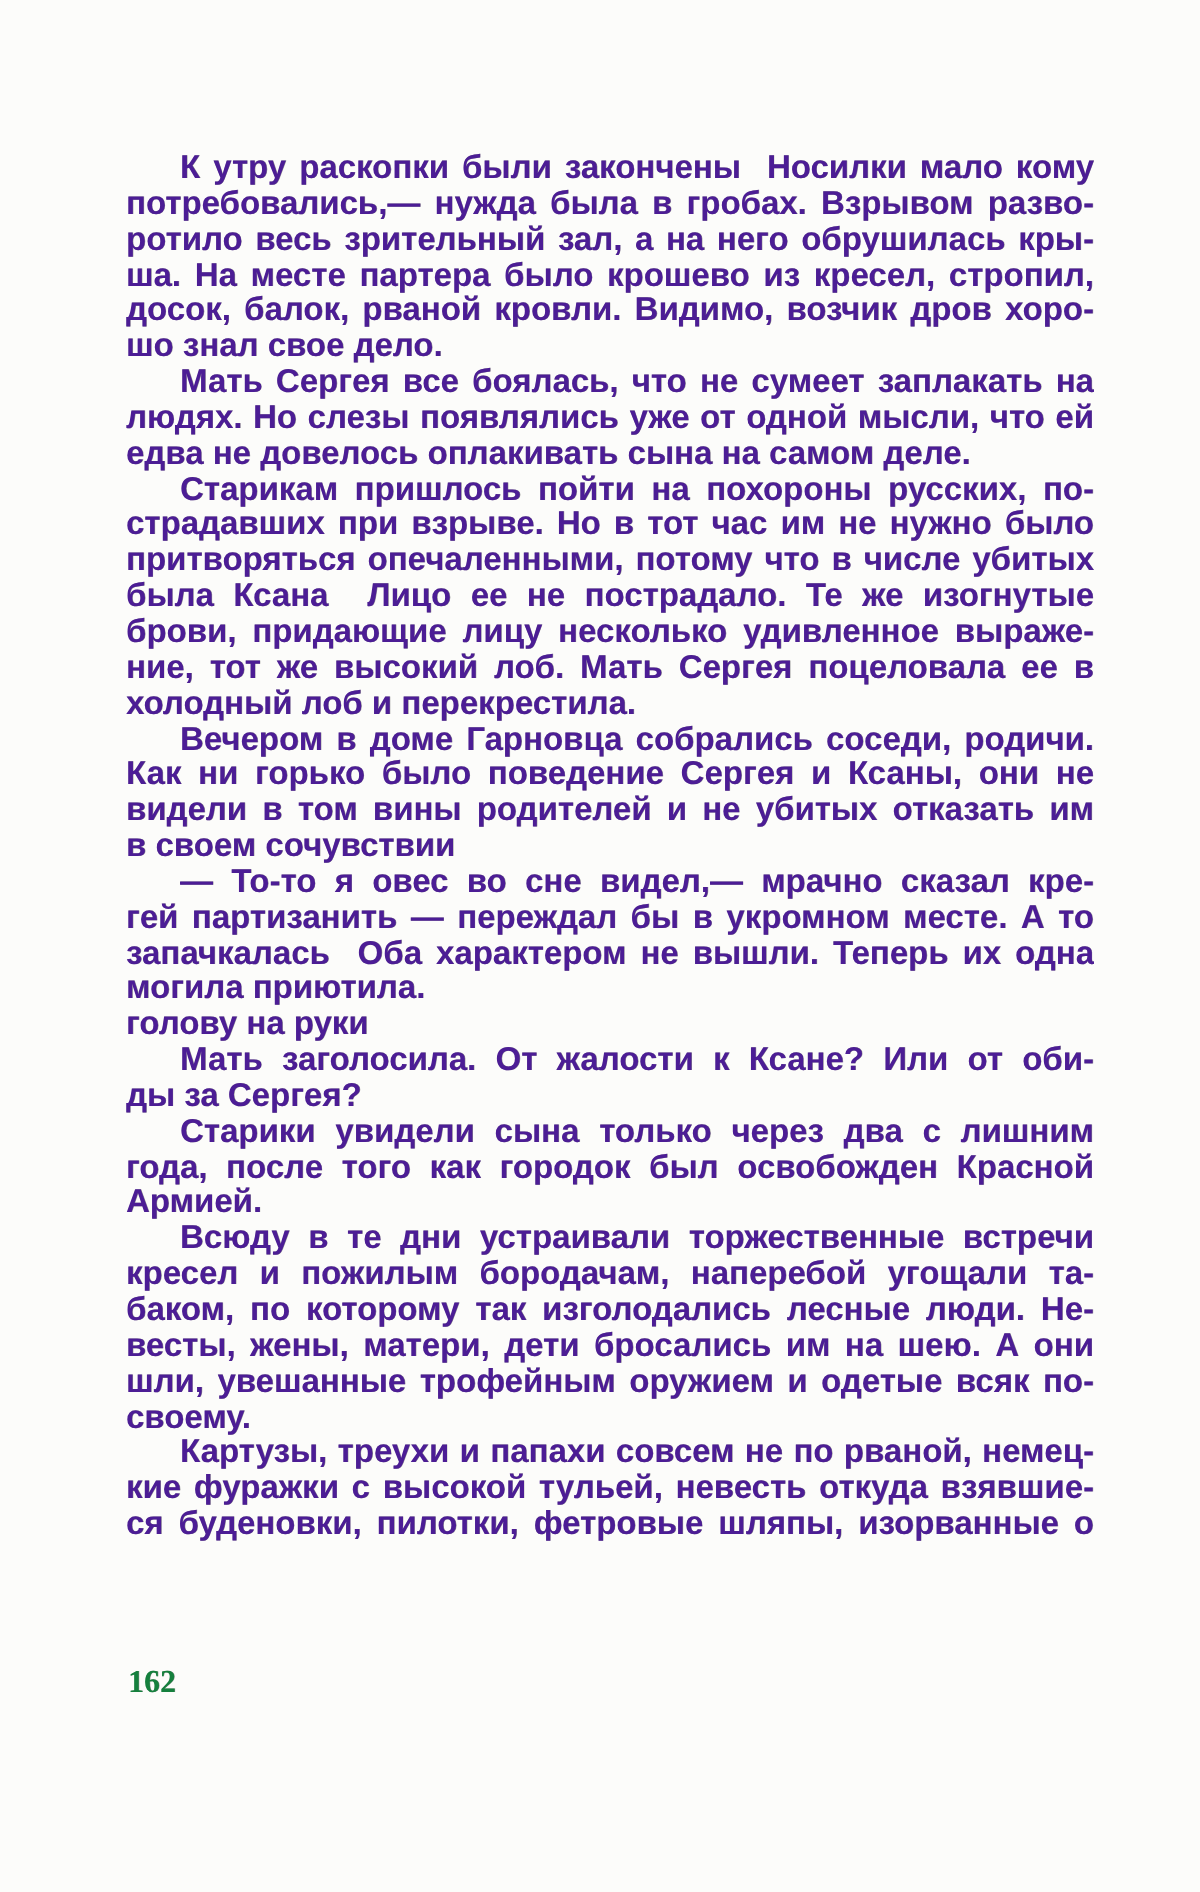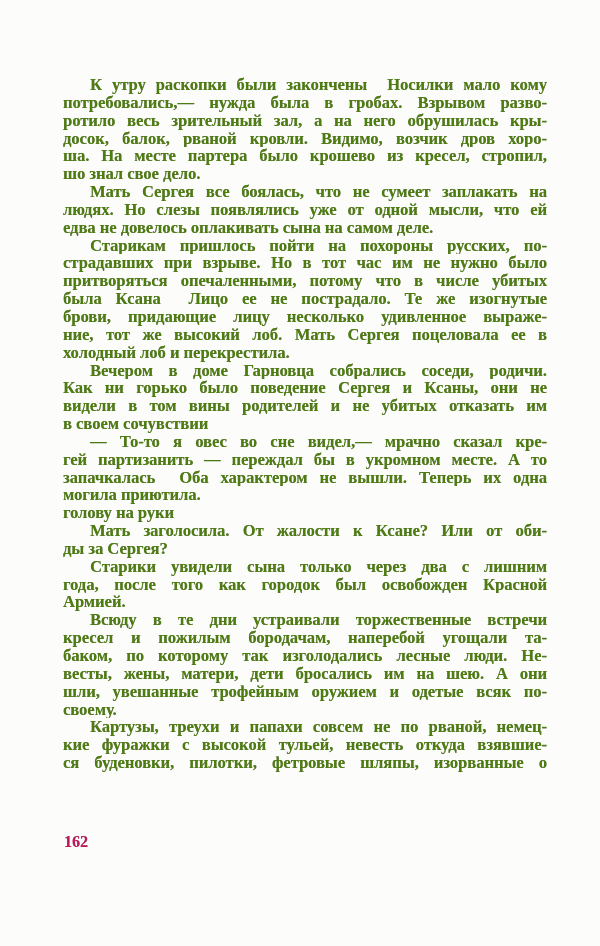--- a/index.html
+++ b/index.html
@@ -15,60 +15,60 @@
     background: #fcfcfa;
     overflow: hidden;
   }
   .text-block {
     position: absolute;
     left: 63px;
     top: 76px;
     width: 484px;
   }
   .text-line {
-    font-family: Liberation Serif, serif;
+    font-family: Liberation Sans, sans-serif;
     font-weight: 700;
     font-size: 16.5px;
     line-height: 17.85px;
     height: 17.85px;
-    color: #4d7c0f;
+    color: #4c1d95;
     text-shadow: 0.2px 0.2px 0 rgba(20,20,20,0.45);
     box-sizing: border-box;
     overflow: hidden;
     white-space: nowrap;
   }
   .text-line.justify {
     white-space: normal;
     text-align: justify;
     text-align-last: justify;
   }
   .text-line.indent {
     padding-left: 27px;
   }
   .page-number {
     position: absolute;
     left: 64px;
     top: 833px;
     font-family: "Liberation Serif", serif;
     font-weight: 700;
     font-size: 16px;
-    color: #be185d;
+    color: #15803d;
     text-shadow: 0.2px 0.2px 0 rgba(20,20,20,0.45);
   }
 </style>
 </head>
 <body>
 
 <div class="page">
   <div class="text-block">
       <div class="text-line justify indent">К утру раскопки были закончены&nbsp; Носилки мало кому</div>
       <div class="text-line justify">потребовались,— нужда была в гробах. Взрывом разво-</div>
       <div class="text-line justify">ротило весь зрительный зал, а на него обрушилась кры-</div>
+      <div class="text-line justify">ша. На месте партера было крошево из кресел, стропил,</div>
       <div class="text-line justify">досок, балок, рваной кровли. Видимо, возчик дров хоро-</div>
-      <div class="text-line justify">ша. На месте партера было крошево из кресел, стропил,</div>
       <div class="text-line">шо знал свое дело.</div>
       <div class="text-line justify indent">Мать Сергея все боялась, что не сумеет заплакать на</div>
       <div class="text-line justify">людях. Но слезы появлялись уже от одной мысли, что ей</div>
       <div class="text-line">едва не довелось оплакивать сына на самом деле.</div>
       <div class="text-line justify indent">Старикам пришлось пойти на похороны русских, по-</div>
       <div class="text-line justify">страдавших при взрыве. Но в тот час им не нужно было</div>
       <div class="text-line justify">притворяться опечаленными, потому что в числе убитых</div>
       <div class="text-line justify">была Ксана&nbsp; Лицо ее не пострадало. Те же изогнутые</div>
       <div class="text-line justify">брови, придающие лицу несколько удивленное выраже-</div>
       <div class="text-line justify">ние, тот же высокий лоб. Мать Сергея поцеловала ее в</div>

